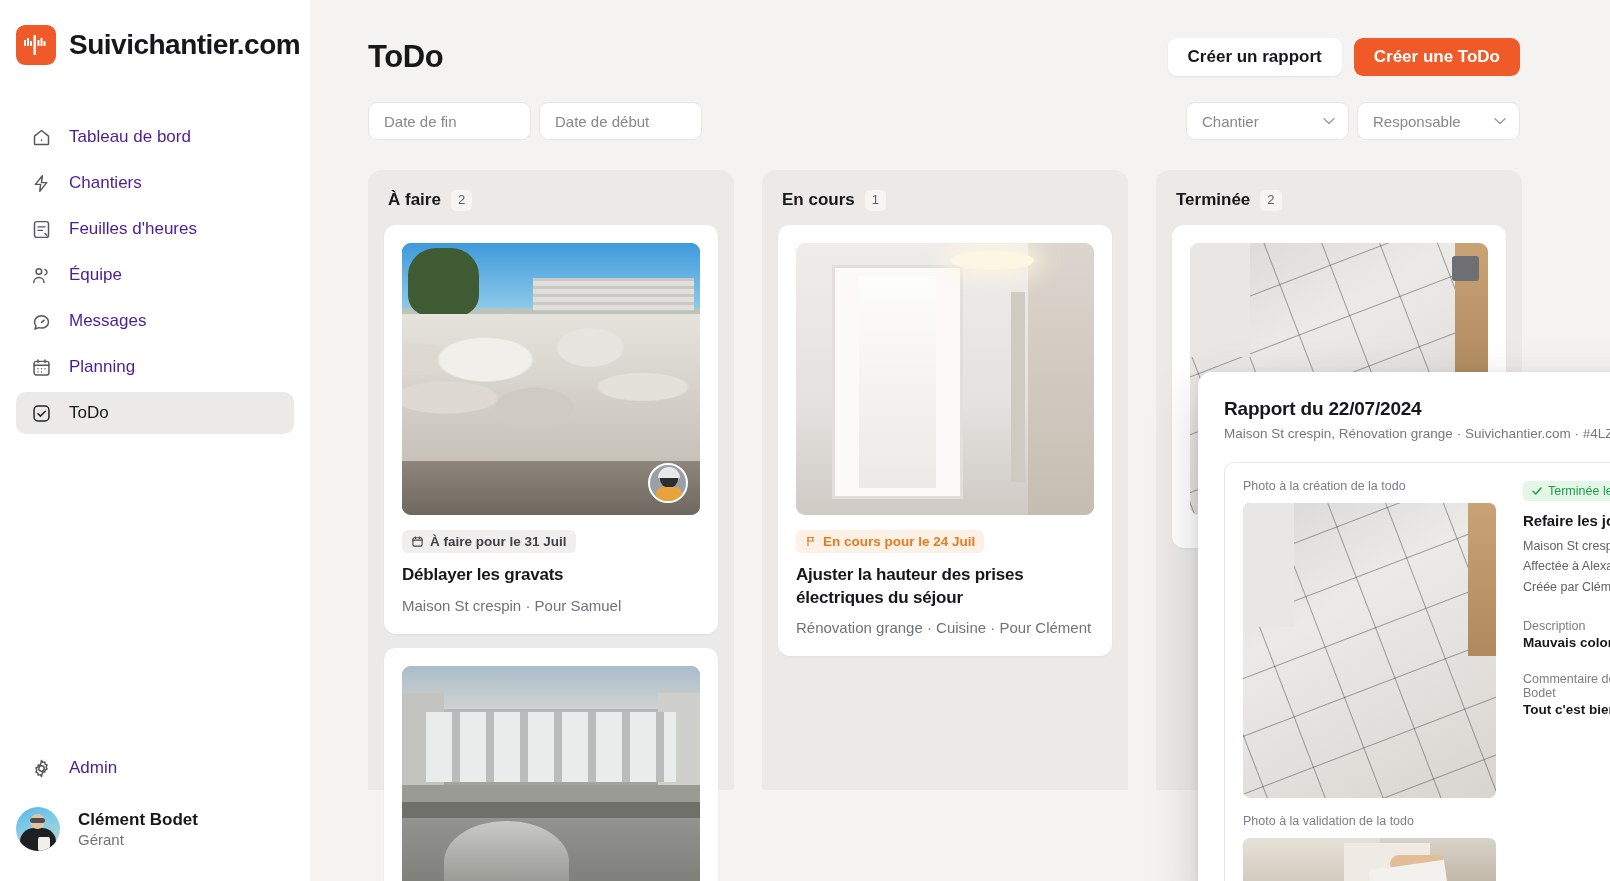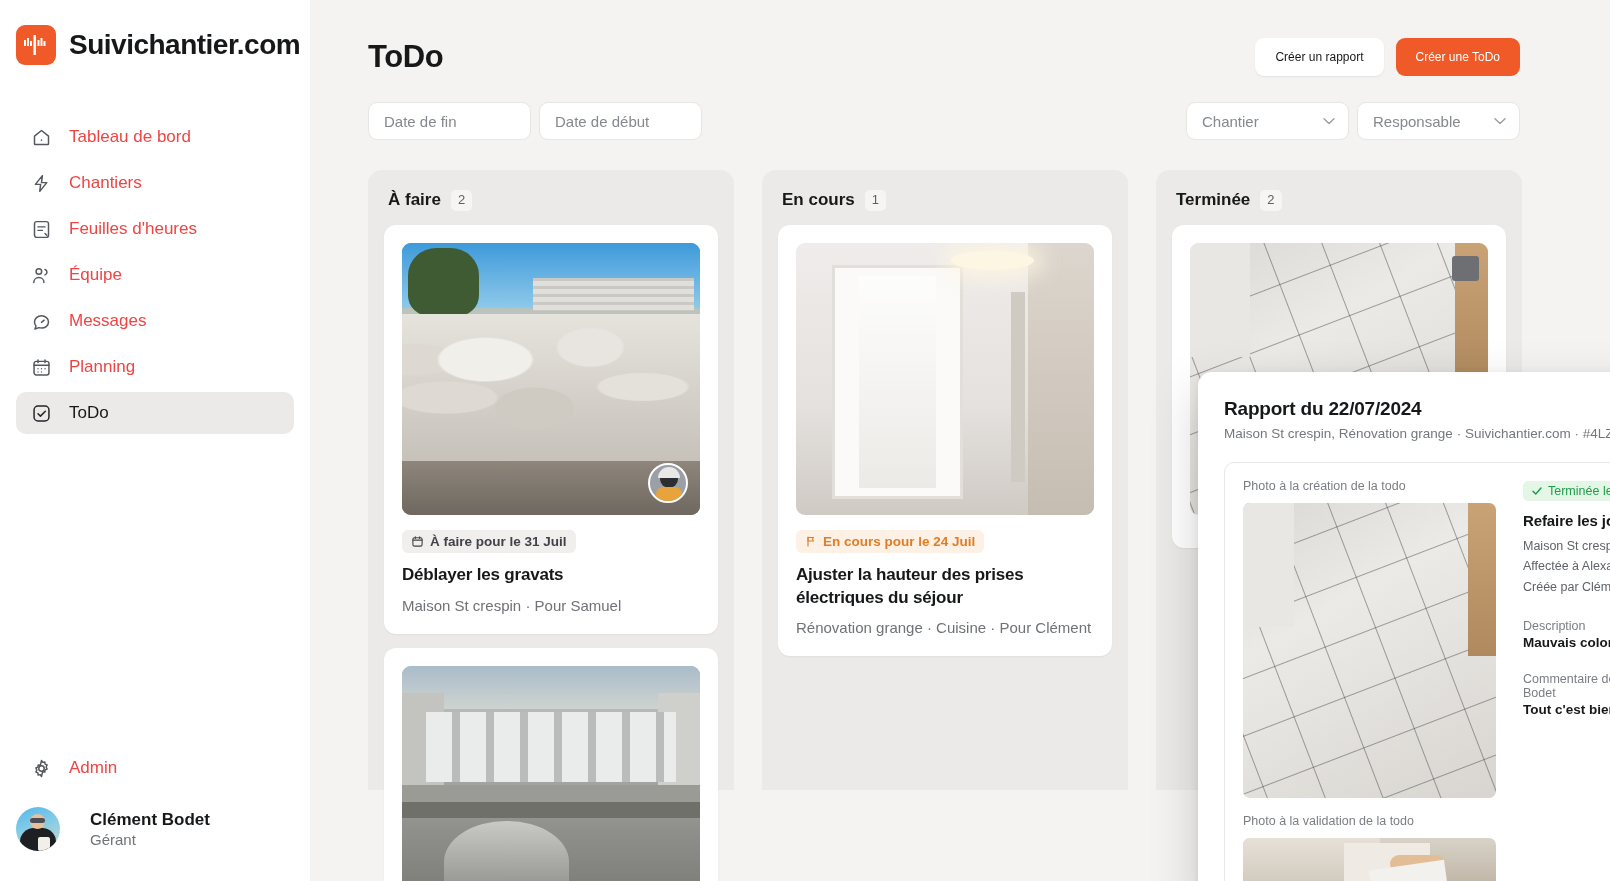--- a/index.html
+++ b/index.html
@@ -32,29 +32,29 @@
     flex: 0 0 40px;
   }
   .brand-name {
     font-size: 28px; font-weight: 700; color: #17181a;
     letter-spacing: -0.5px; white-space: nowrap;
   }
   .nav { margin-top: 48px; padding: 0 16px; display: flex; flex-direction: column; gap: 4px; }
   .nav-item {
     display: flex; align-items: center; gap: 17px;
     height: 42px; padding: 0 14px; border-radius: 10px;
-    color: #ef4444; font-size: 17px; cursor: pointer;
+    color: #4c1d95; font-size: 17px; cursor: pointer;
     text-decoration: none;
   }
   .nav-item .ico { width: 22px; height: 22px; flex: 0 0 22px; display:flex; align-items:center; justify-content:center;}
   .nav-item.active { background: #ebeae8; color: #17181a; font-weight: 400; }
   .nav-spacer { flex: 1 1 auto; }
   .nav-bottom { padding: 0 16px 0 16px; }
   .user-box {
-    display: flex; align-items: center; gap: 30px;
+    display: flex; align-items: center; gap: 18px;
     padding: 18px 16px 30px 16px;
   }
   .avatar-img {
     width: 44px; height: 44px; border-radius: 50%;
     flex: 0 0 44px; overflow: hidden; position: relative;
     background: linear-gradient(160deg,#57b7e8 0%, #7fcbe8 40%, #c9d9c6 100%);
   }
   .avatar-img .head { position:absolute; left:14px; top:7px; width:15px; height:15px; border-radius:50%; background:#e8c09c;}
   .avatar-img .body { position:absolute; left:4px; top:21px; width:36px; height:24px; border-radius:14px 14px 0 0; background:#1d1f22;}
   .avatar-img .glass { position:absolute; left:14px; top:11px; width:15px; height:5px; border-radius:3px; background:#4b4f55;}
@@ -65,21 +65,21 @@
   
   .main { flex: 1 1 auto; position: relative; overflow: hidden; background: #f4f3f1; }
   .main-head {
     display: flex; align-items: center; justify-content: space-between;
     padding: 38px 90px 0 58px;
   }
   .page-title { font-size: 31px; font-weight: 700; color: #17181a; letter-spacing: -0.4px; }
   .head-actions { display: flex; align-items: center; gap: 12px; }
   .btn {
     height: 38px; border-radius: 9px; border: none; cursor: pointer;
-    font-size: 12px; font-weight: 400; padding: 0 20px;
+    font-size: 17px; font-weight: 700; padding: 0 20px;
     font-family: "Liberation Sans", sans-serif;
     display: inline-flex; align-items: center; justify-content: center;
   }
   .btn-secondary { background: #ffffff; color: #17181a; box-shadow: 0 1px 2px rgba(0,0,0,.07); }
   .btn-primary { background: #ef5a28; color: #ffffff; }
 
   .filters {
     display: flex; align-items: center; justify-content: space-between;
     padding: 26px 90px 0 58px;
   }

